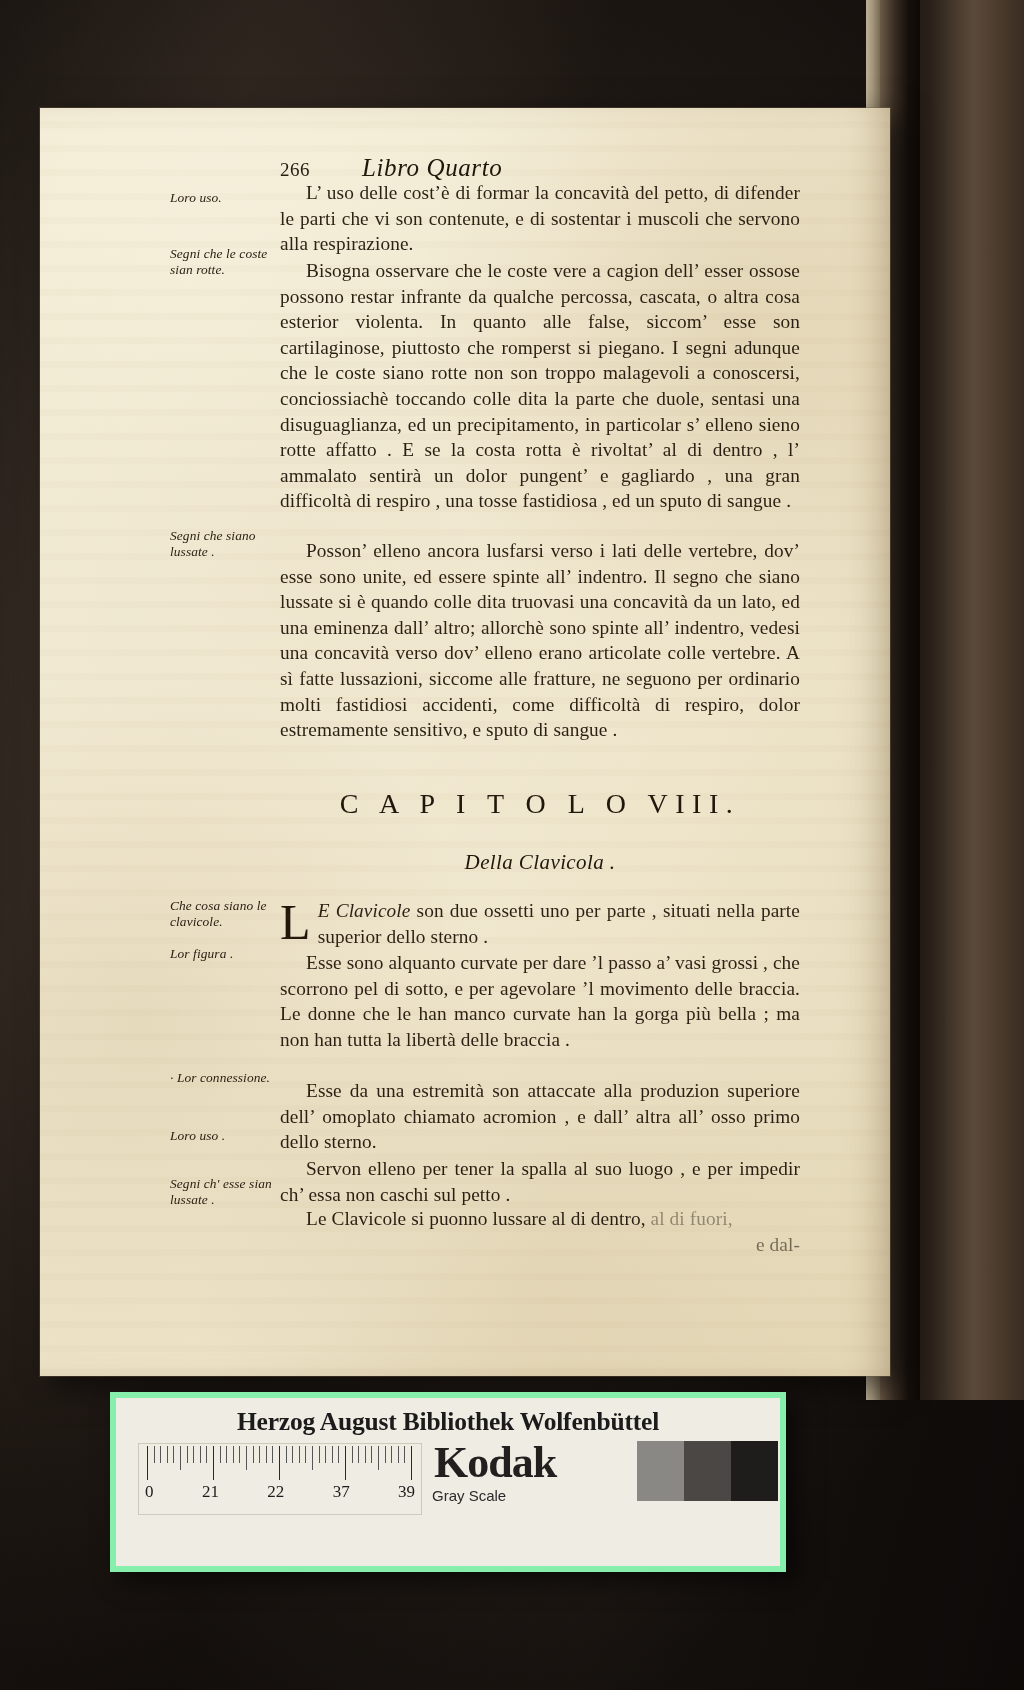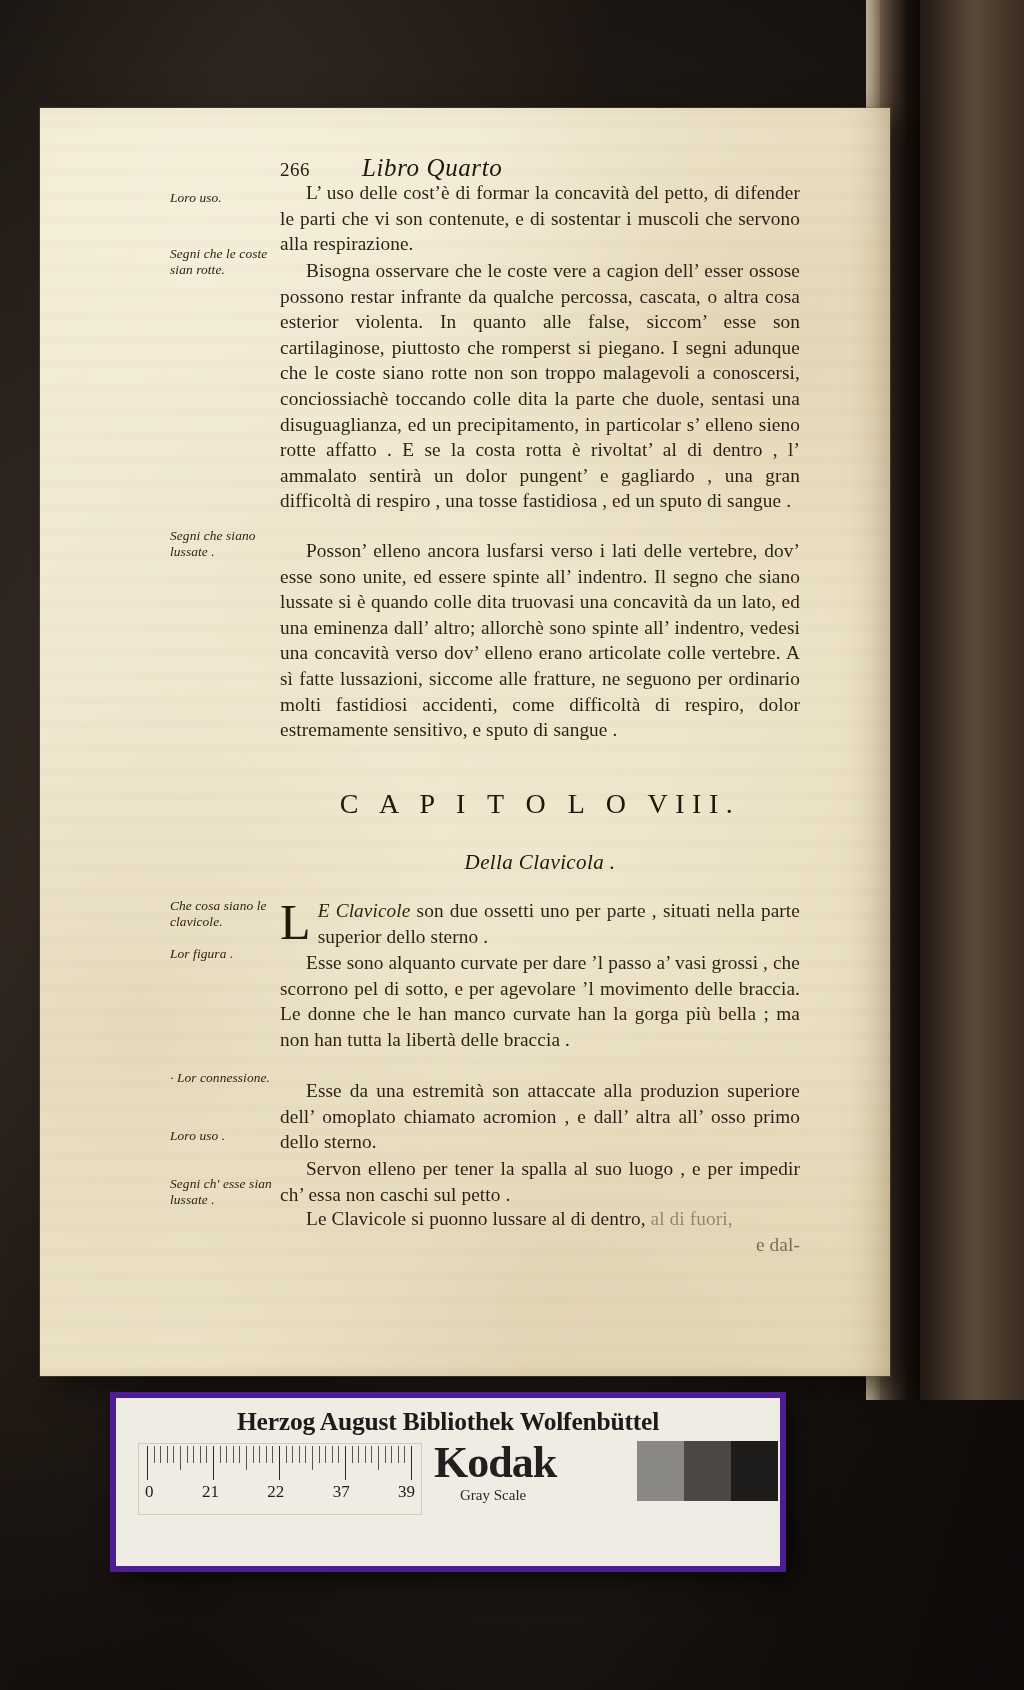--- a/index.html
+++ b/index.html
@@ -113,21 +113,21 @@
     margin:4px 7px 0 0;color:#211709;
   }
 
   
   .faded{opacity:.45;}
   .faded2{opacity:.6;}
 
   
   .card{
     position:absolute;left:110px;top:1392px;width:676px;height:180px;
-    background:#4c1d95;
+    background:#86efac;
     box-shadow:10px 8px 22px rgba(0,0,0,.6);
     padding:6px;box-sizing:border-box;
   }
   .card-inner{
     position:relative;width:100%;height:100%;
     background:#efece4;
     display:flex;flex-direction:column;
   }
   .card-title{
     text-align:center;font-weight:bold;font-size:25.5px;
@@ -146,22 +146,22 @@
     display:flex;justify-content:space-between;
     padding:0 6px;box-sizing:border-box;
     font-size:17px;color:#1c1c1c;font-family:"Liberation Serif",serif;
   }
 
   .kodak{
     position:absolute;left:318px;top:0px;
     font-weight:bold;font-size:44px;letter-spacing:-1px;color:#231f1e;text-align:right;
   }
   .grayscale-label{
-    position:absolute;left:344px;top:50px;
-    font-size:15px;color:#2a2a2a;font-family:Liberation Serif, serif;
+    position:absolute;left:316px;top:50px;
+    font-size:15px;color:#2a2a2a;font-family:Liberation Sans, sans-serif;
   }
   .patches{position:absolute;left:474px;top:4px;display:flex;height:60px;}
   .patch{width:47px;height:100%;}
 
   .card-bottom{
     position:relative;height:42px;border-top:0px;
   }
   .url-left{position:absolute;left:26px;top:4px;font-size:17px;color:#1d1d1d;}
   .url-mid{
     position:absolute;left:330px;top:4px;font-size:17px;color:#1d1d1d;

